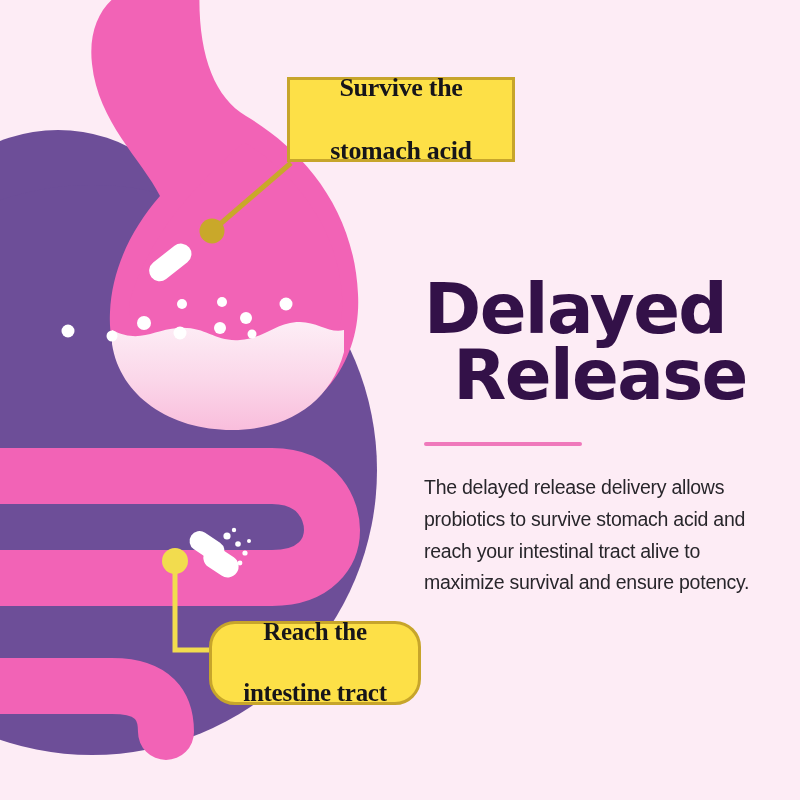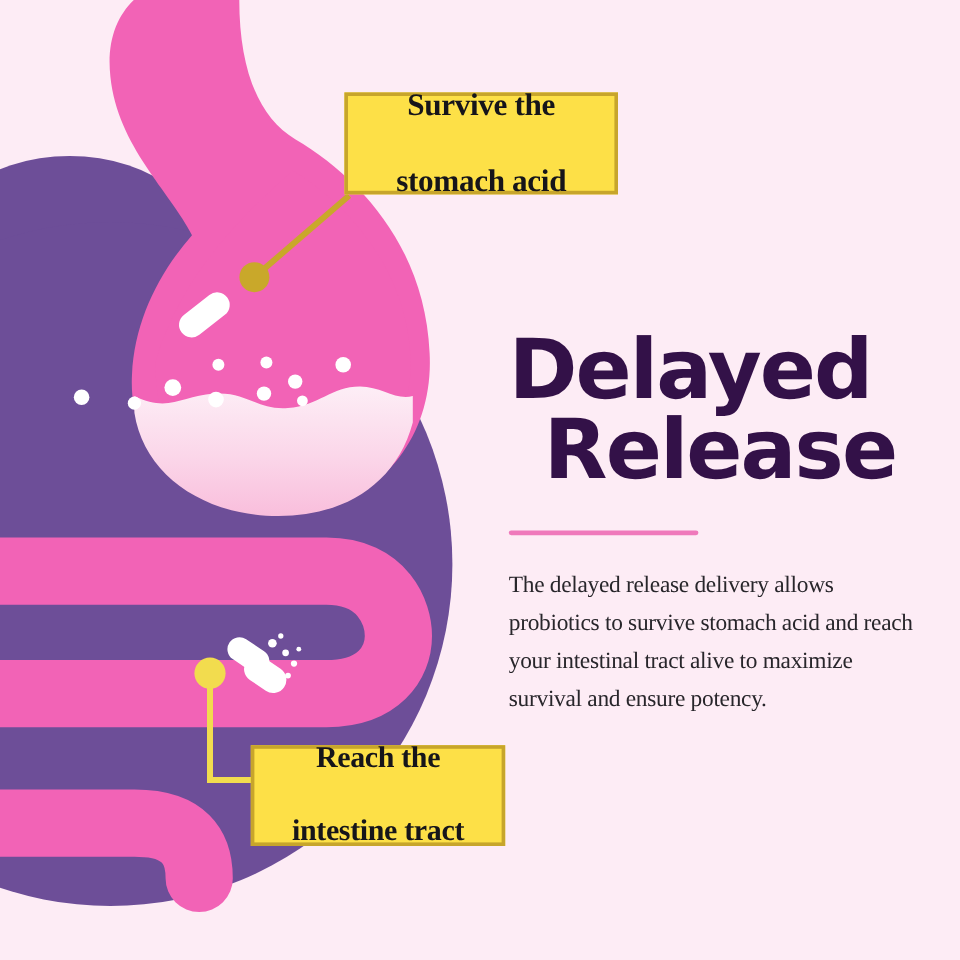--- a/index.html
+++ b/index.html
@@ -52,21 +52,21 @@
     margin-top: 34px;
     width: 158px;
     height: 4px;
     background: #ef79bb;
     border-radius: 2px;
   }
   .body-copy {
     margin: 0;
     padding-top: 26px;
     width: 344px;
-    font-family: Liberation Serif, serif;
+    font-family: Liberation Sans, sans-serif;
     font-size: 19.5px;
     line-height: 1.62;
     color: #28262b;
     letter-spacing: -0.25px;
   }
 
   
   .callout {
     position: absolute;
     box-sizing: border-box;
@@ -91,20 +91,21 @@
     width: 228px;
     height: 85px;
     font-size: 26px;
   }
   #callout-intestine {
     left: 209px;
     top: 621px;
     width: 212px;
     height: 84px;
     font-size: 25px;
+    border-radius: 26px;
   }
 </style>
 </head>
 <body>
 
 <div id="canvas">
 
   <svg id="illustration" viewBox="0 0 800 800">
     <defs>
       <linearGradient id="fluidGrad" x1="0" y1="0" x2="0" y2="1">

